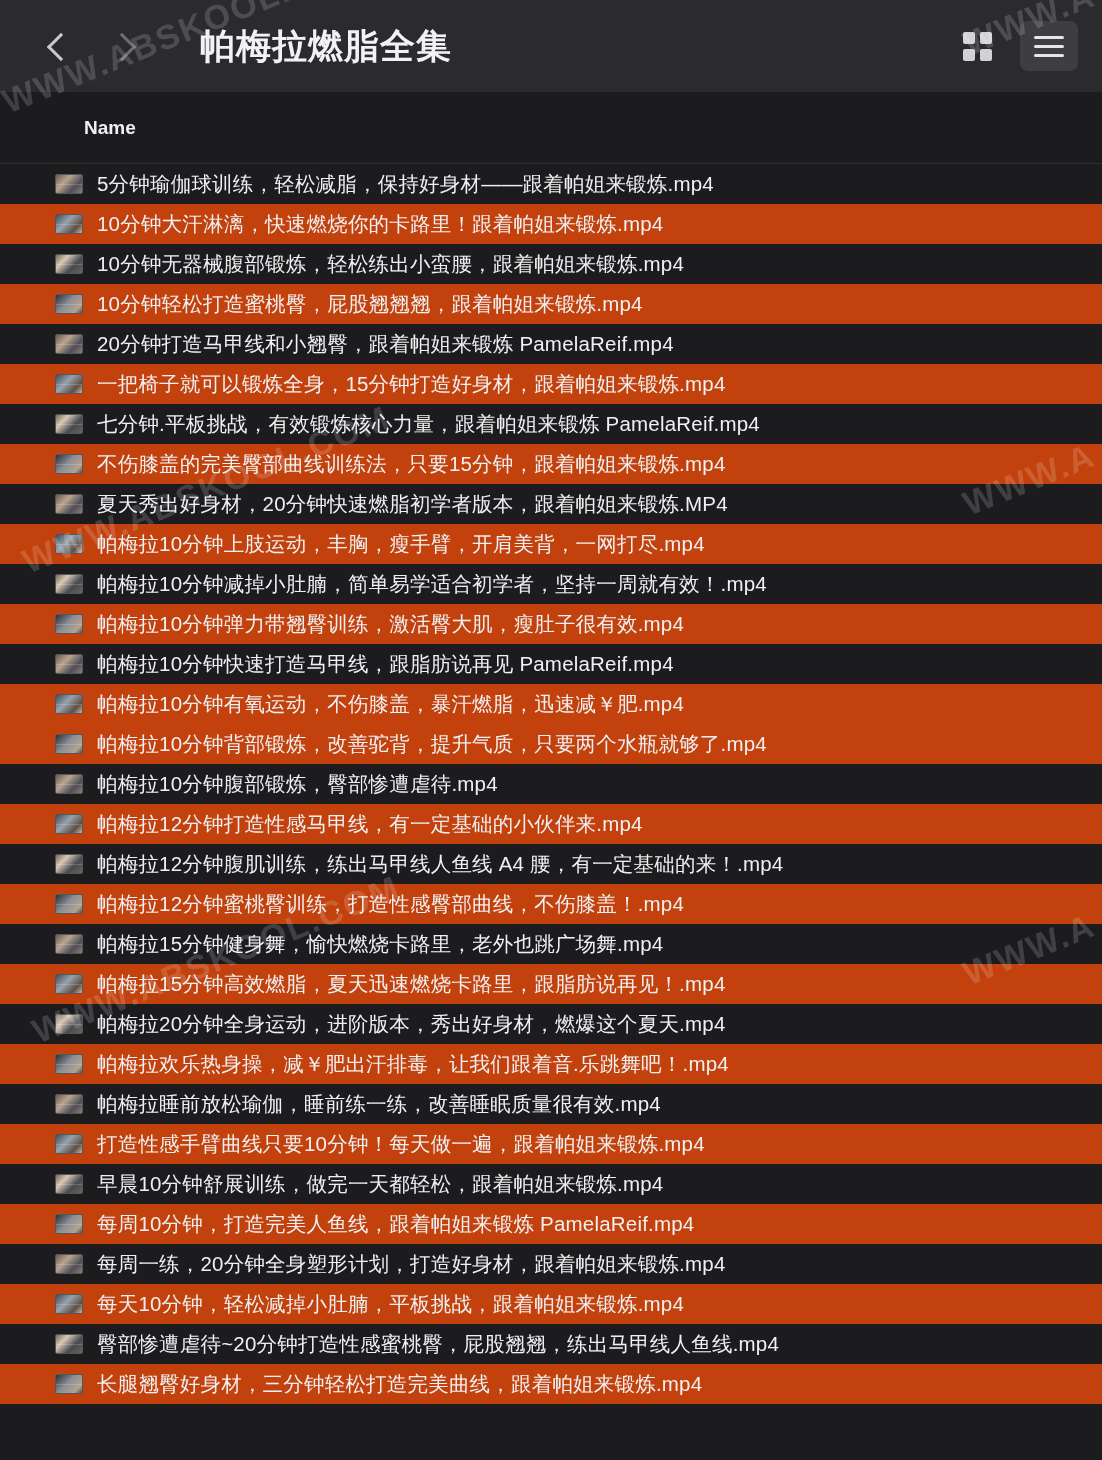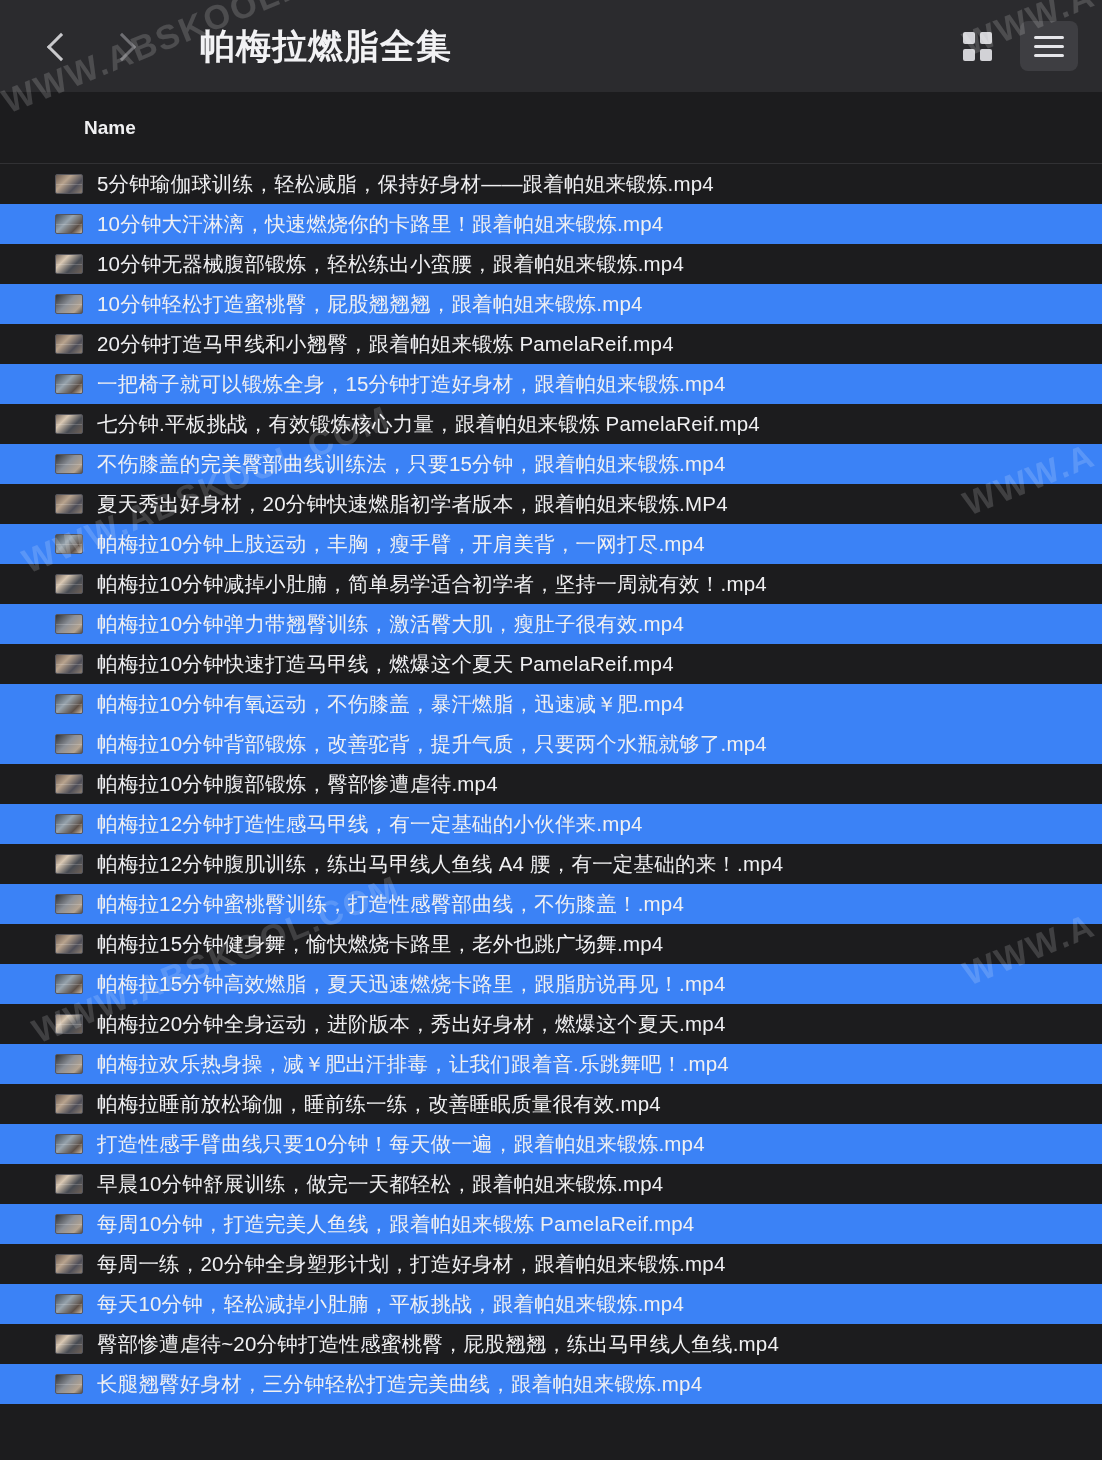--- a/index.html
+++ b/index.html
@@ -130,21 +130,21 @@
     height: 40px;
     display: flex;
     align-items: center;
     padding-left: 55px;
     cursor: default;
   }
   .row.odd {
     background: #1c1c1e;
   }
   .row.even {
-    background: #3b82f6;
+    background: #c2410c;
   }
   .thumb {
     width: 28px;
     height: 20px;
     border-radius: 2px;
     flex: 0 0 auto;
     margin-right: 14px;
     background: linear-gradient(135deg, #6b5a50 0%, #b9a48e 35%, #4e4e58 70%, #8d7f72 100%);
     border: 1px solid #55555c;
     position: relative;
@@ -257,21 +257,21 @@
     <div class="row odd">
       <div class="thumb v3"></div>
       <div class="fname">帕梅拉10分钟减掉小肚腩，简单易学适合初学者，坚持一周就有效！.mp4</div>
     </div>
     <div class="row even">
       <div class="thumb v4"></div>
       <div class="fname">帕梅拉10分钟弹力带翘臀训练，激活臀大肌，瘦肚子很有效.mp4</div>
     </div>
     <div class="row odd">
       <div class="thumb v1"></div>
-      <div class="fname">帕梅拉10分钟快速打造马甲线，燃爆这个夏天 PamelaReif.mp4</div>
+      <div class="fname">帕梅拉10分钟快速打造马甲线，跟脂肪说再见 PamelaReif.mp4</div>
     </div>
     <div class="row even">
       <div class="thumb v2"></div>
       <div class="fname">帕梅拉10分钟有氧运动，不伤膝盖，暴汗燃脂，迅速减￥肥.mp4</div>
     </div>
     <div class="row even">
       <div class="thumb v4"></div>
       <div class="fname">帕梅拉10分钟背部锻炼，改善驼背，提升气质，只要两个水瓶就够了.mp4</div>
     </div>
     <div class="row odd">

